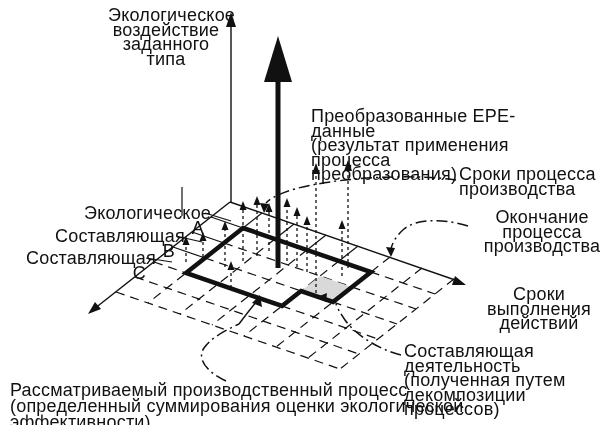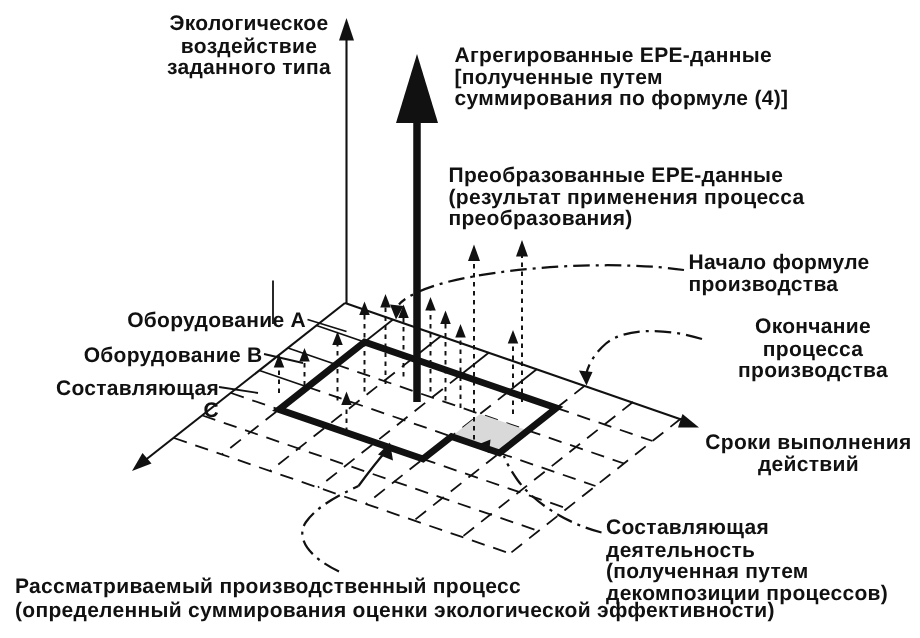--- a/index.html
+++ b/index.html
@@ -3,22 +3,22 @@
 <meta charset="utf-8">
 <style>
   html,body{margin:0;padding:0;background:#fff;}
   .stage{
     position:relative;width:613px;height:425px;background:var(--paper,#fff);
     font-family:"Liberation Sans",sans-serif;color:var(--ink,#111);
     overflow:hidden;
   }
   .stage svg{position:absolute;left:0;top:0;}
   .lbl{
-    position:absolute;font-size:14px;line-height:14.5px;letter-spacing:.2px;
-    white-space:pre-line;color:var(--ink,#111);font-weight:bold;
+    position:absolute;font-size:18px;line-height:14.5px;letter-spacing:.2px;
+    white-space:pre-line;color:var(--ink,#111);
   }
   .lbl.center{text-align:center;}
   .lbl.right{text-align:right;}
   .caption{line-height:16px;}
   .grid-dash{stroke:var(--ink,#111);stroke-width:1.2;fill:none;stroke-dasharray:9 6;}
   .grid-solid{stroke:var(--ink,#111);stroke-width:1.2;fill:none;}
   .axis{stroke:var(--ink,#111);stroke-width:1.4;fill:none;}
   .dashdot{stroke:var(--ink,#111);stroke-width:1.5;fill:none;stroke-dasharray:11 4 2 4;}
   .solidlead{stroke:var(--ink,#111);stroke-width:1.5;fill:none;}
   .head{fill:var(--ink,#111);stroke:none;}
@@ -165,43 +165,40 @@
       <line class="grid-solid" x1="205" y1="213" x2="231" y2="221"></line>
       <line class="grid-solid" x1="176" y1="236" x2="202" y2="242"></line>
       <line class="grid-solid" x1="146" y1="258" x2="172" y2="262"></line>
     </g>
   </svg>
 
   <div class="lbl center" style="left:108px;top:8px;width:116px;">Экологическое
 воздействие
 заданного типа</div>
 
-  <div class="lbl" style="left:303px;top:29px;width:262px;">Агрегированные EPE-данные
-[полученные путем
-суммирования по формуле (4)]</div>
-
-  <div class="lbl" style="left:299px;top:109px;width:262px;">Преобразованные EPE-данные
+
+  <div class="lbl" style="left:311px;top:109px;width:262px;">Преобразованные EPE-данные
 (результат применения процесса
 преобразования)</div>
 
-  <div class="lbl" style="left:459px;top:167px;width:150px;">Начало формуле
+  <div class="lbl" style="left:459px;top:167px;width:150px;">Сроки процесса
 производства</div>
 
   <div class="lbl" style="left:472px;top:210px;width:140px;text-align:center;">Окончание процесса
 производства</div>
 
   <div class="lbl" style="left:469px;top:287px;width:140px;text-align:center;">Сроки выполнения
 действий</div>
 
   <div class="lbl" style="left:404px;top:344px;width:206px;">Составляющая деятельность
 (полученная путем
 декомпозиции процессов)</div>
 
 
-  <div class="lbl right" style="right:409px;top:206px;width:120px;">Оборудование A</div>
-
-  <div class="lbl right" style="right:438px;top:229px;width:120px;">Оборудование B</div>
+  <div class="lbl right" style="right:409px;top:206px;width:120px;">Экологическое A</div>
+
+  <div class="lbl right" style="right:438px;top:229px;width:120px;">Составляющая B</div>
 
   <div class="lbl right" style="right:467px;top:251px;width:120px;">Составляющая C</div>
 
   <div class="lbl caption" style="left:10px;top:382px;width:560px;">Рассматриваемый производственный процесс
 (определенный суммирования оценки экологической эффективности)</div>
 </div>
 
 </body></html>

